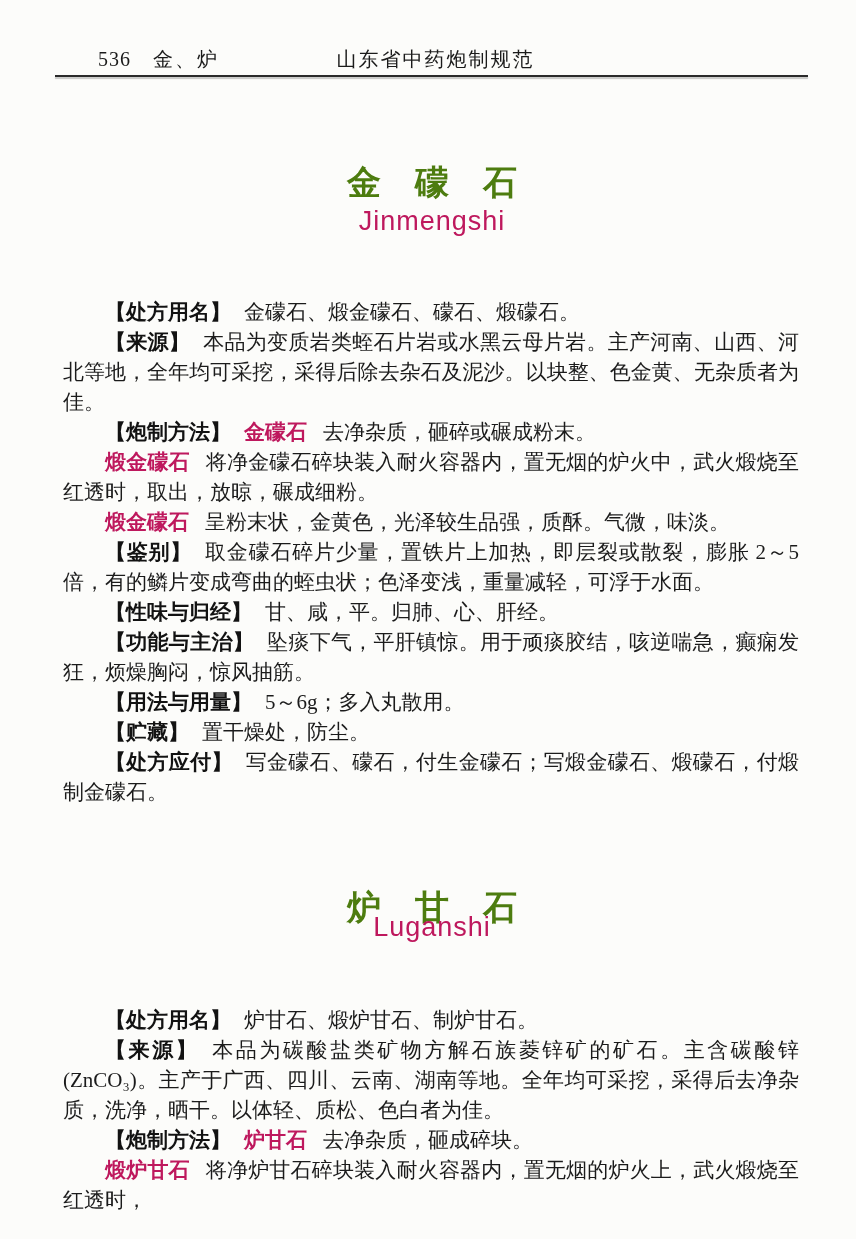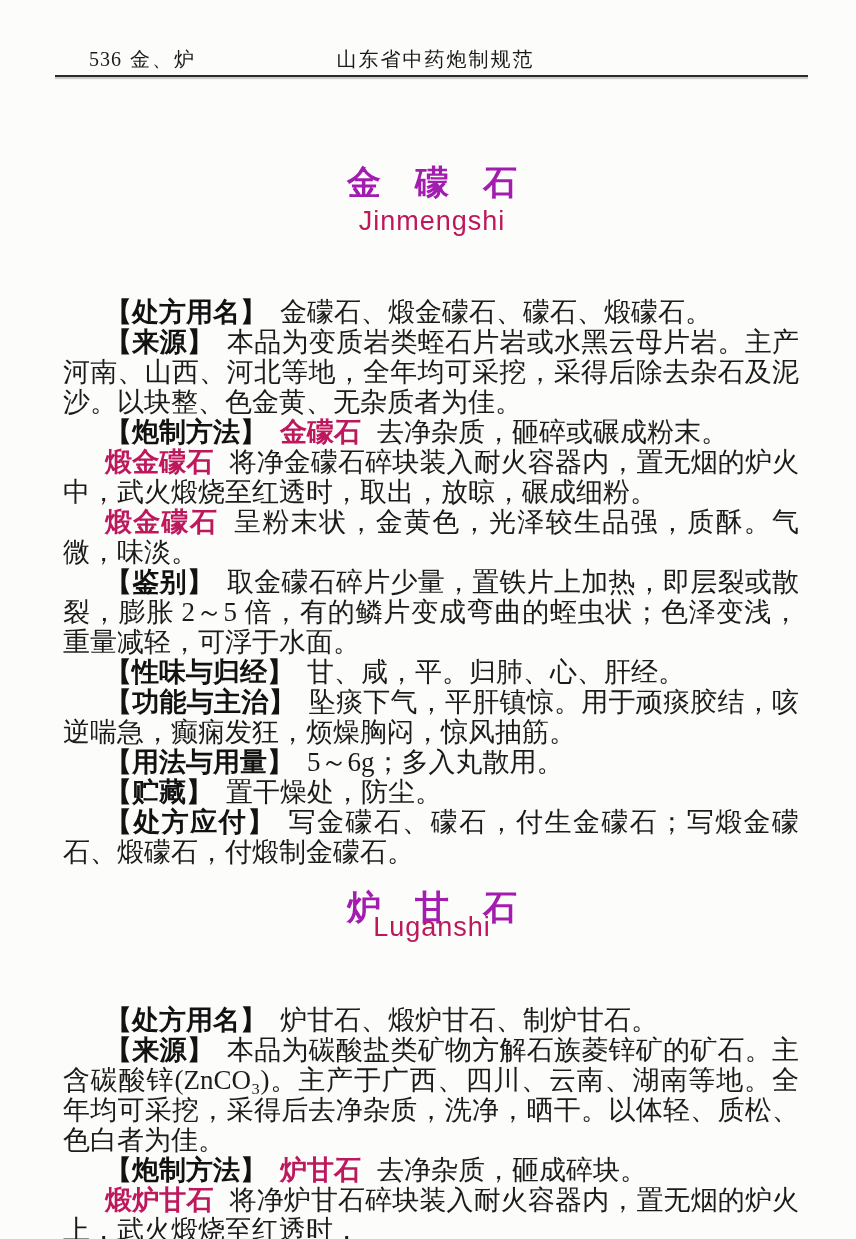--- a/index.html
+++ b/index.html
@@ -21,24 +21,24 @@
   .header-row {
     position: absolute;
     top: 46px;
     left: 63px;
     width: 745px;
     height: 26px;
     font-size: 20px;
   }
   .header-left {
     position: absolute;
-    left: 26px;
+    left: 35px;
     top: 0;
     display: flex;
-    gap: 8px;
+    gap: 22px;
     align-items: baseline;
   }
   .page-number {
     font-family: "Liberation Serif", "DejaVu Serif", serif;
     letter-spacing: 1px;
   }
   .section-label {
     letter-spacing: 2px;
   }
   .book-title {
@@ -62,21 +62,21 @@
   
   .entry-title {
     position: absolute;
     left: 63px;
     width: 738px;
     text-align: center;
     font-family: "Liberation Sans", "DejaVu Sans", sans-serif;
     font-weight: 700;
     font-size: 34px;
     line-height: 38px;
-    color: #a21caf;
+    color: #4d7c0f;
     white-space: nowrap;
   }
   .entry-pinyin {
     position: absolute;
     left: 63px;
     width: 738px;
     text-align: center;
     font-family: "Liberation Sans", "DejaVu Sans", sans-serif;
     font-weight: 400;
     font-size: 27px;
@@ -93,21 +93,21 @@
   .entry-body {
     position: absolute;
     left: 63px;
     width: 736px;
   }
   .body-1 { top: 297px; }
   .body-2 { top: 1005px; }
 
   p.para {
     margin: 0;
-    font-size: 27px;
+    font-size: 21px;
     line-height: 30px;
     text-indent: 42px;
     text-align: justify;
     text-justify: inter-ideograph;
   }
   .plabel {
     font-family: "Liberation Sans", "DejaVu Sans", sans-serif;
     font-weight: 700;
     margin-right: 13px;
     color: #121212;

